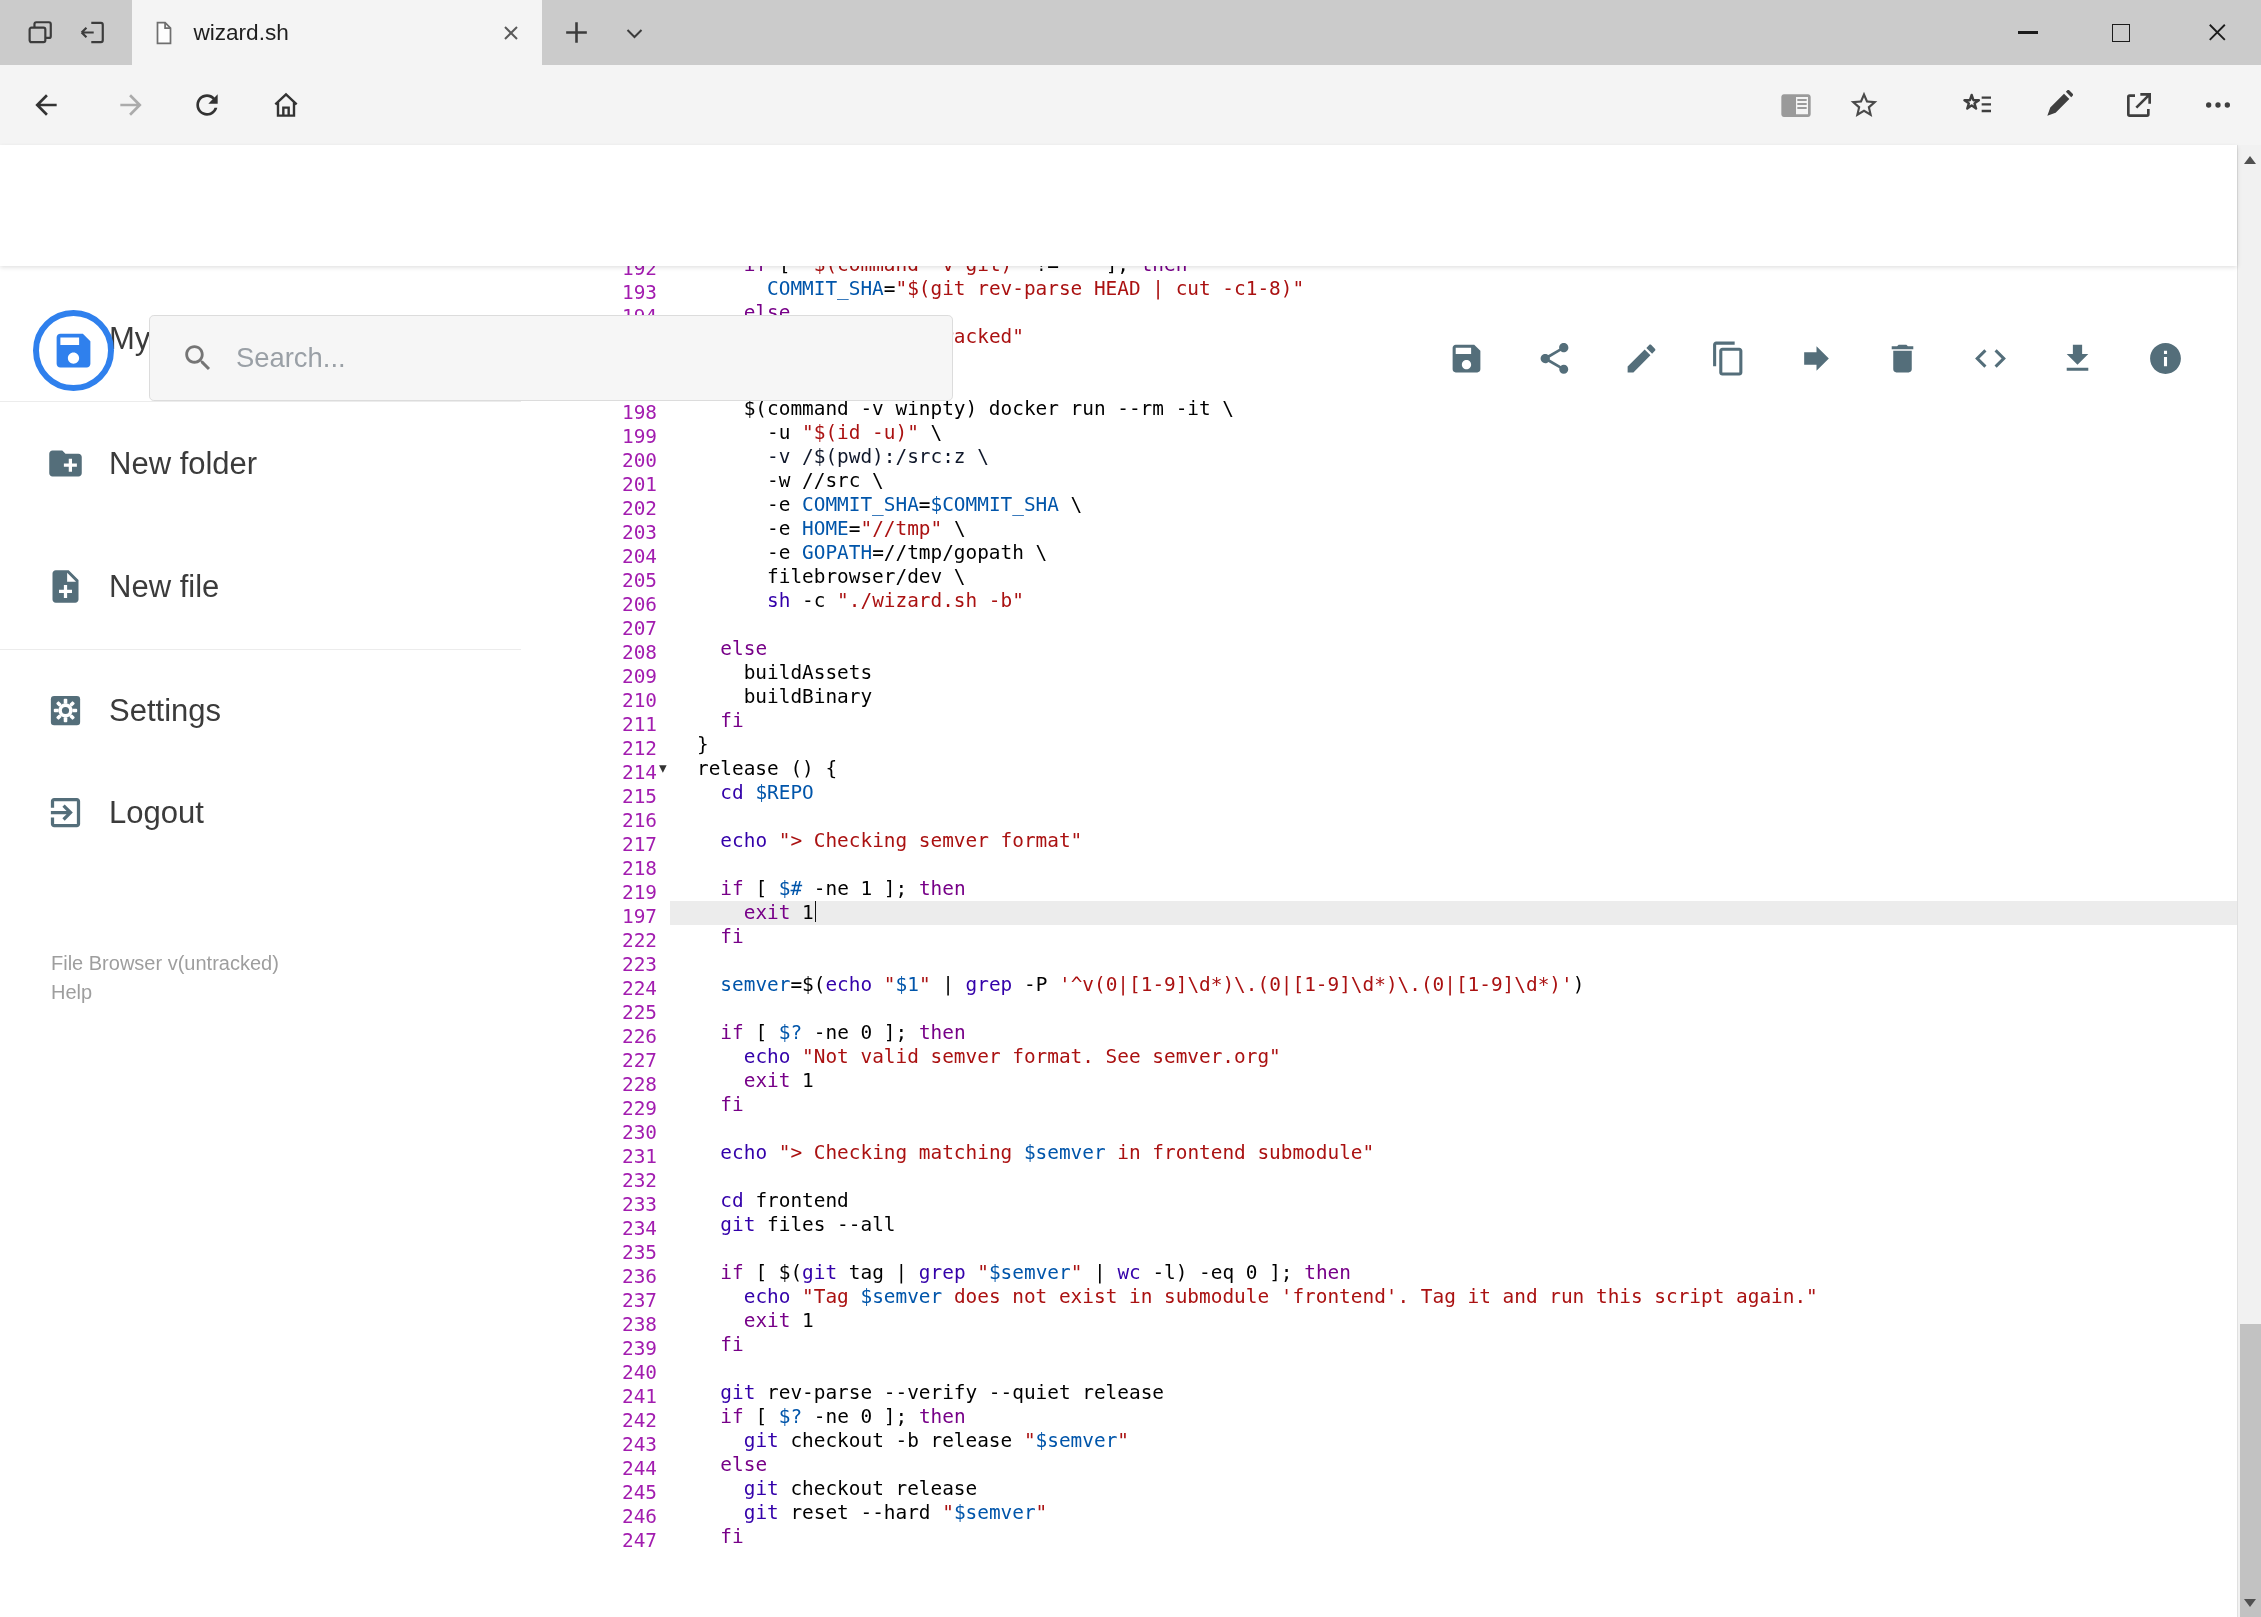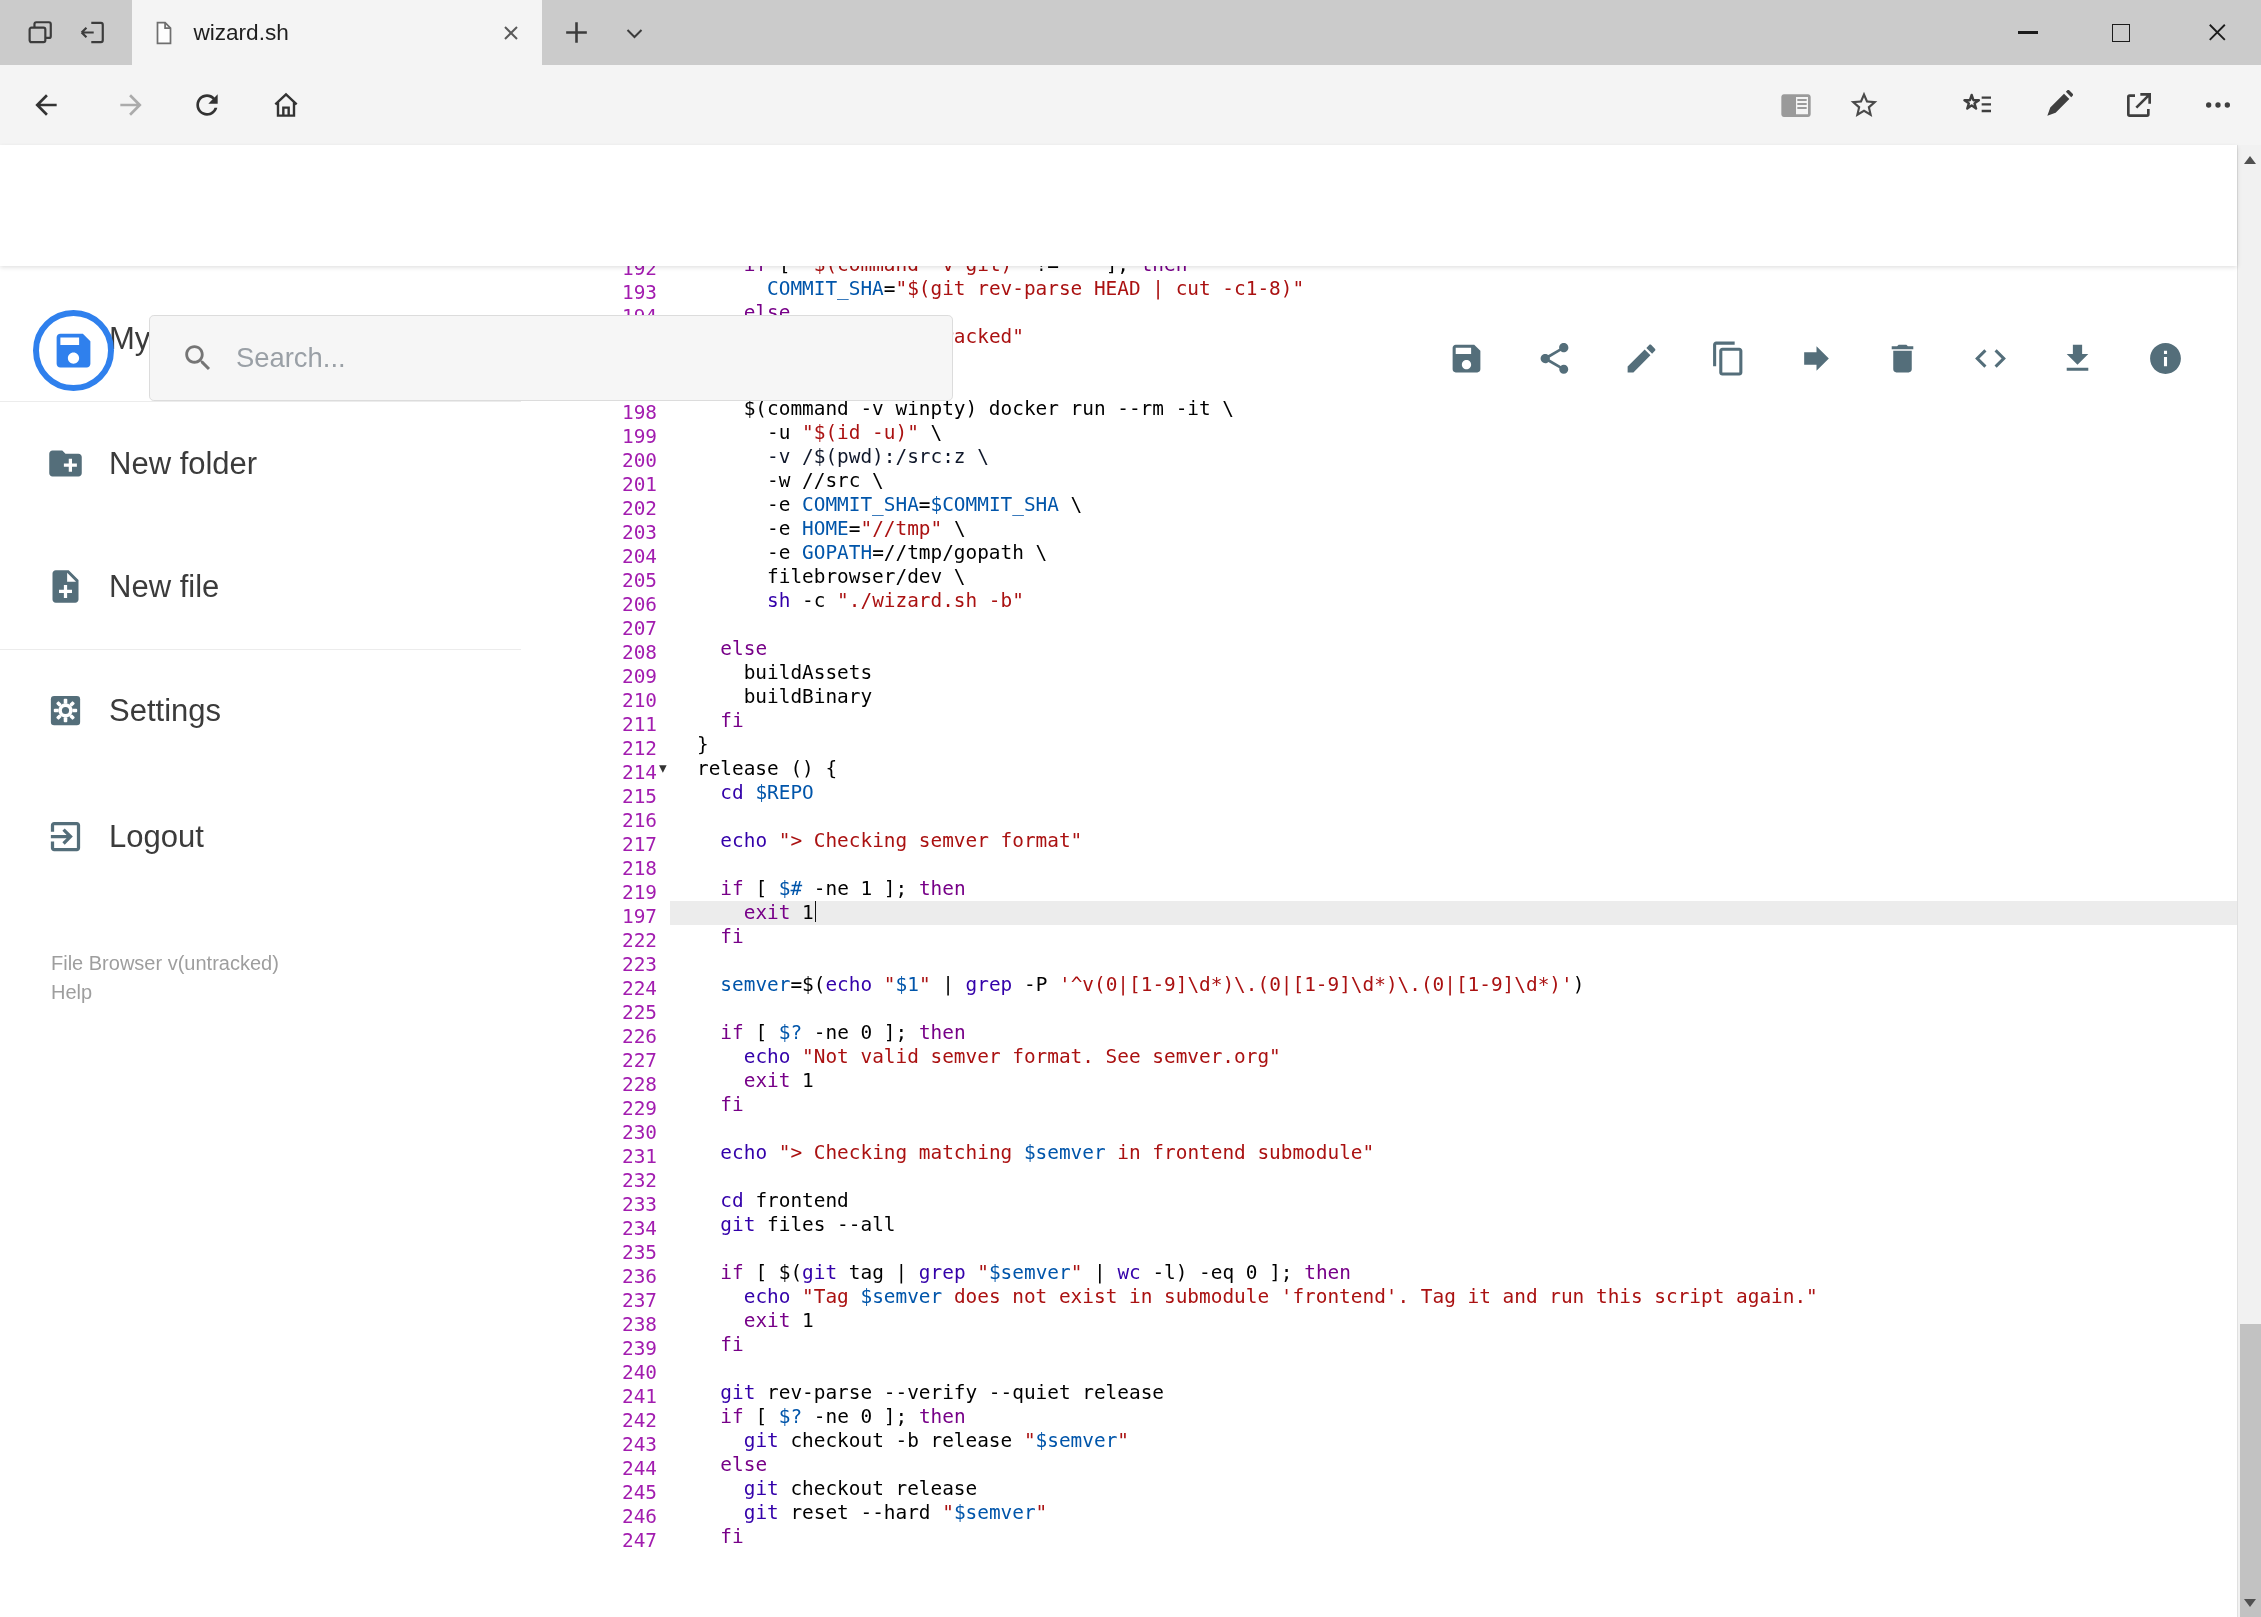--- a/index.html
+++ b/index.html
@@ -251,21 +251,21 @@
           <rect x="-1.1" y="-7.2" width="2.2" height="3" rx="0.6" transform="rotate(180)"></rect>
           <rect x="-1.1" y="-7.2" width="2.2" height="3" rx="0.6" transform="rotate(225)"></rect>
           <rect x="-1.1" y="-7.2" width="2.2" height="3" rx="0.6" transform="rotate(270)"></rect>
           <rect x="-1.1" y="-7.2" width="2.2" height="3" rx="0.6" transform="rotate(315)"></rect>
         </g>
         <circle cx="12" cy="12" r="2.2" fill="#546e7a"></circle>
       </svg>
       <span class="sb-label">Settings</span>
     </div>
 
-    <div class="sb-item" style="top:530px">
+    <div class="sb-item" style="top:506px">
       <svg viewBox="0 0 24 24" width="39" height="39">
         <path fill="#546e7a" d="M10.09 15.59L11.5 17l5-5-5-5-1.41 1.41L12.67 11H3v2h9.67l-2.58 2.59zM19 3H5c-1.11 0-2 .9-2 2v4h2V5h14v14H5v-4H3v4c0 1.1.89 2 2 2h14c1.1 0 2-.9 2-2V5c0-1.1-.9-2-2-2z"></path>
       </svg>
       <span class="sb-label">Logout</span>
     </div>
 
     <div class="sb-foot" style="top:686px">File Browser v(untracked)</div>
     <div class="sb-foot" style="top:715px">Help</div>
   </div>
 

